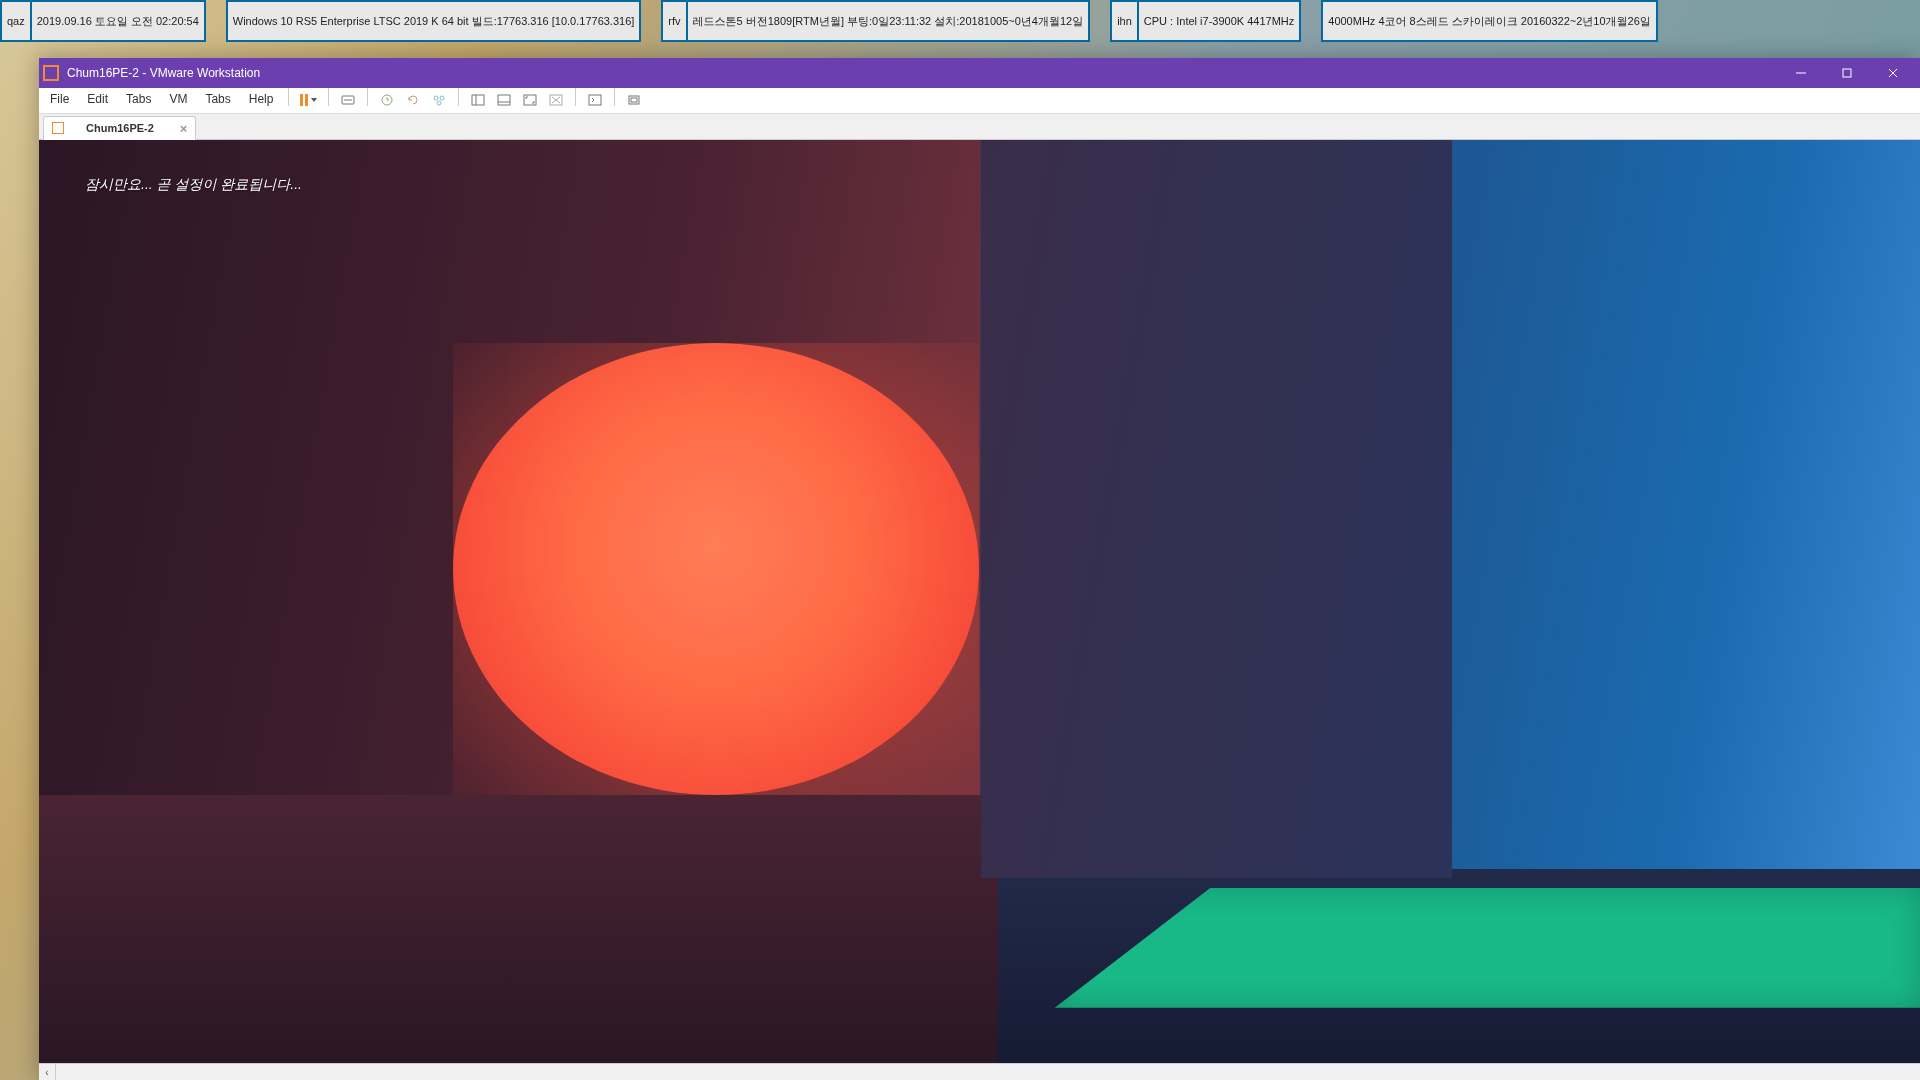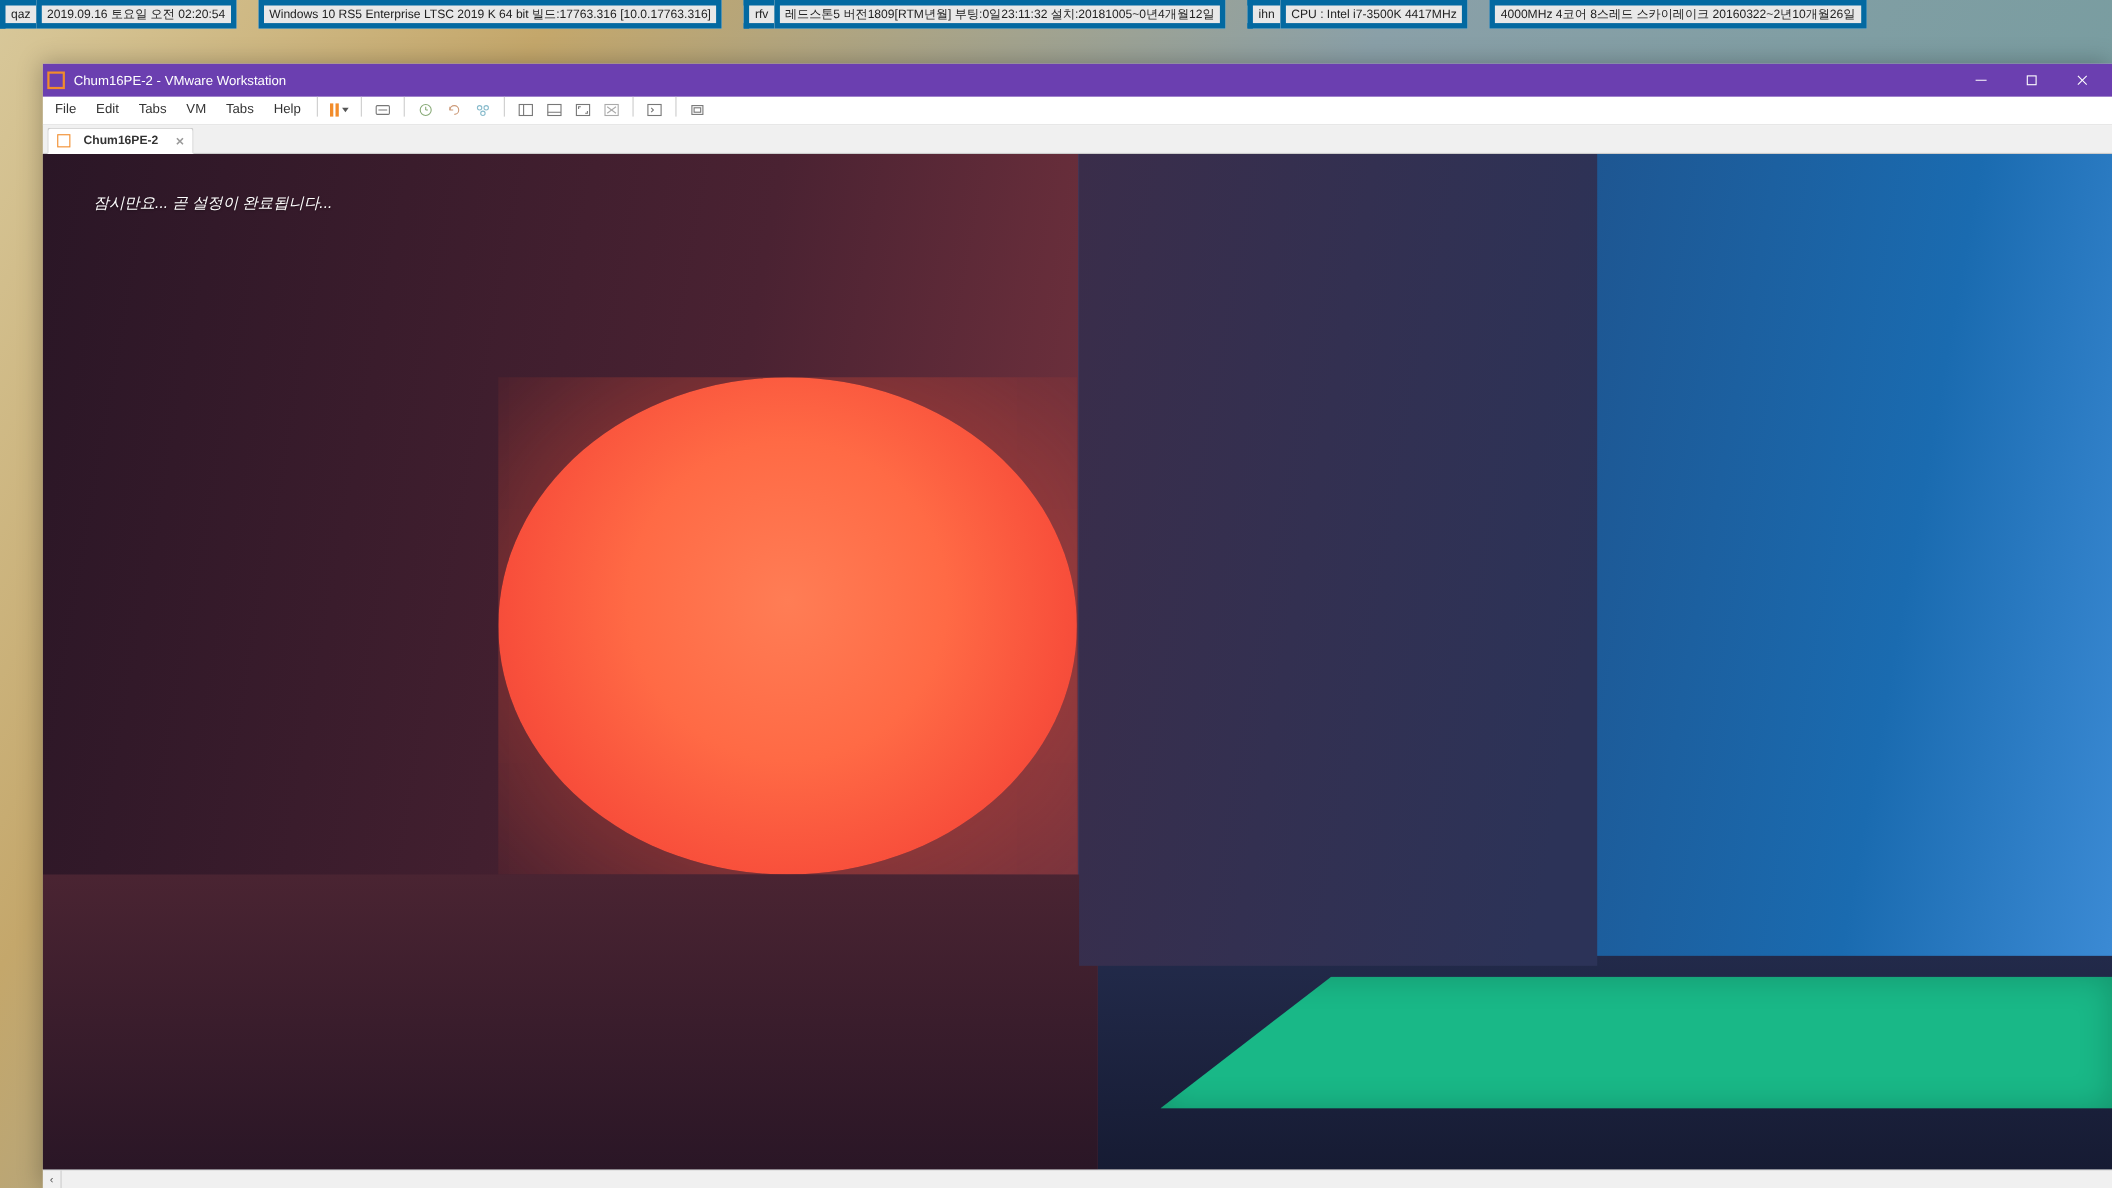--- a/index.html
+++ b/index.html
@@ -20,23 +20,23 @@
       left: 0;
       width: 100%;
       display: flex;
       gap: 4px;
       padding: 0;
       align-items: flex-start;
       z-index: 1;
     }
     .info-group { display: flex; align-items: stretch; }
     .info-label, .info-value {
-      border: 5px solid #0369a1;
+      border: 2px solid #0369a1;
       background: #e8e8e8;
-      padding: 1px 5px;
+      padding: 12px 5px;
       font-size: 11px;
       line-height: 14px;
       color: #222;
       white-space: nowrap;
     }
     .info-label { border-right: none; }
     .spacer-flex { flex: 0 0 12px; }
 
     
     .vm-window {
@@ -119,21 +119,21 @@
     }
     .tab {
       height: 24px;
       background: #fff;
       border: 1px solid #ccc;
       border-bottom: 1px solid #fff;
       border-radius: 3px 3px 0 0;
       padding: 0 8px;
       display: flex;
       align-items: center;
-      gap: 12px;
+      gap: 22px;
       font-size: 11px;
       font-weight: bold;
       color: #333;
       position: relative;
       bottom: -1px;
     }
     .tab .tab-icon {
       width: 12px; height: 12px;
       border: 1.5px solid #f28c2b;
     }
@@ -248,21 +248,21 @@
     <div class="info-value">Windows 10 RS5 Enterprise LTSC 2019 K 64 bit 빌드:17763.316 [10.0.17763.316]</div>
   </div>
   <div class="spacer-flex"></div>
   <div class="info-group">
     <div class="info-label">rfv</div>
     <div class="info-value">레드스톤5 버전1809[RTM년월] 부팅:0일23:11:32 설치:20181005~0년4개월12일</div>
   </div>
   <div class="spacer-flex"></div>
   <div class="info-group">
     <div class="info-label">ihn</div>
-    <div class="info-value">CPU : Intel i7-3500K 4417MHz</div>
+    <div class="info-value">CPU : Intel i7-3900K 4417MHz</div>
   </div>
   <div class="spacer-flex"></div>
   <div class="info-group">
     <div class="info-value">4000MHz 4코어 8스레드 스카이레이크 20160322~2년10개월26일</div>
   </div>
 </div>
 
 <div class="vm-window">
 
   <div class="titlebar">

